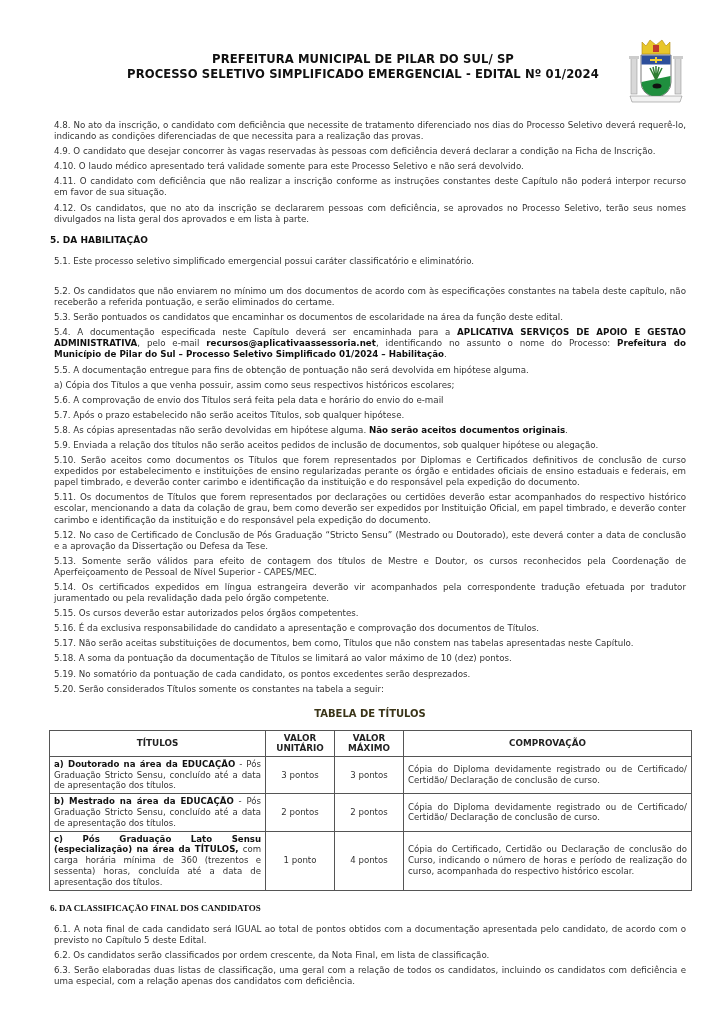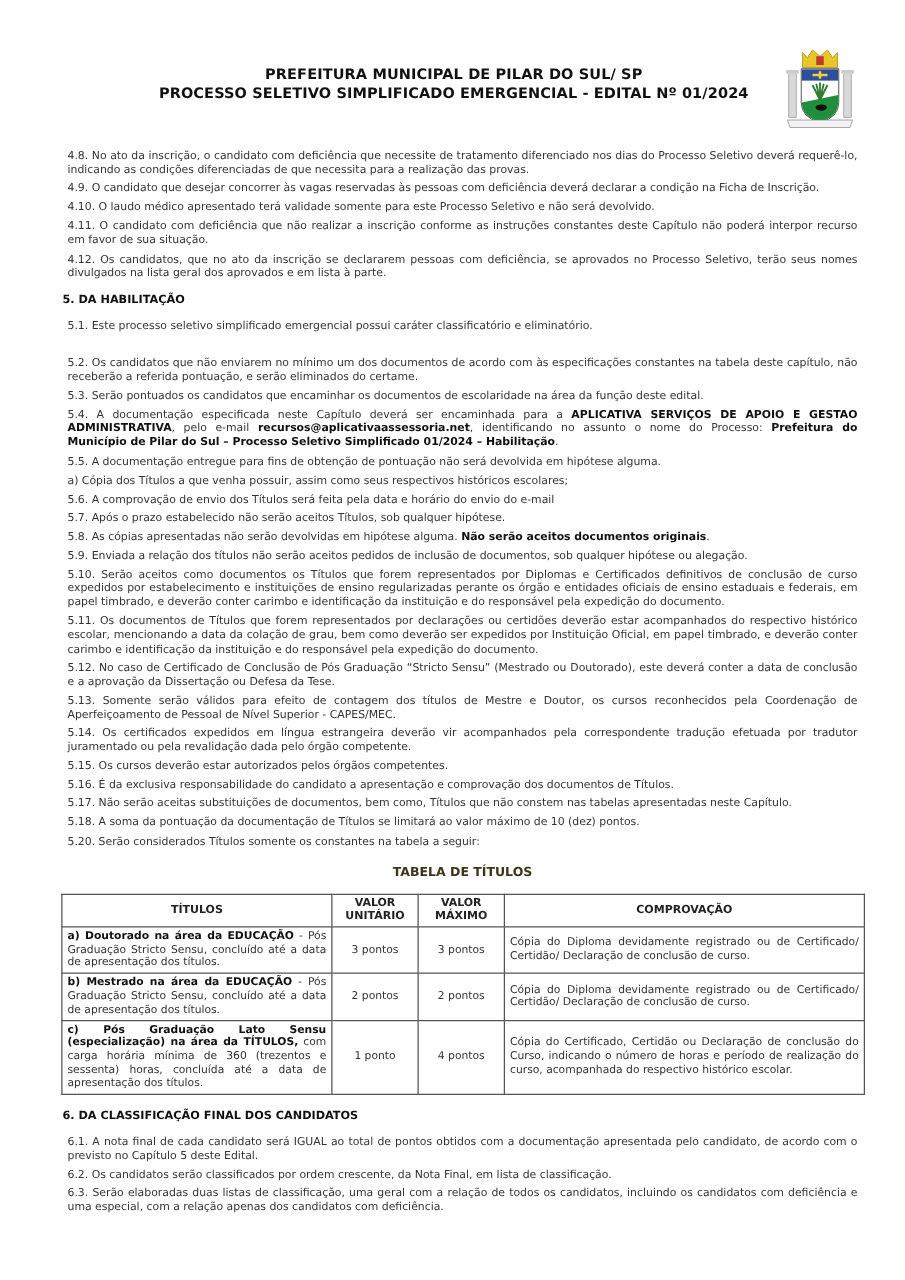--- a/index.html
+++ b/index.html
@@ -76,20 +76,21 @@
     <p>5.9. Enviada a relação dos títulos não serão aceitos pedidos de inclusão de documentos, sob qualquer hipótese ou alegação.</p>
     <p>5.10. Serão aceitos como documentos os Títulos que forem representados por Diplomas e Certificados definitivos de conclusão de curso expedidos por estabelecimento e instituições de ensino regularizadas perante os órgão e entidades oficiais de ensino estaduais e federais, em papel timbrado, e deverão conter carimbo e identificação da instituição e do responsável pela expedição do documento.</p>
     <p>5.11. Os documentos de Títulos que forem representados por declarações ou certidões deverão estar acompanhados do respectivo histórico escolar, mencionando a data da colação de grau, bem como deverão ser expedidos por Instituição Oficial, em papel timbrado, e deverão conter carimbo e identificação da instituição e do responsável pela expedição do documento.</p>
     <p>5.12. No caso de Certificado de Conclusão de Pós Graduação “Stricto Sensu” (Mestrado ou Doutorado), este deverá conter a data de conclusão e a aprovação da Dissertação ou Defesa da Tese.</p>
     <p>5.13. Somente serão válidos para efeito de contagem dos títulos de Mestre e Doutor, os cursos reconhecidos pela Coordenação de Aperfeiçoamento de Pessoal de Nível Superior - CAPES/MEC.</p>
     <p>5.14. Os certificados expedidos em língua estrangeira deverão vir acompanhados pela correspondente tradução efetuada por tradutor juramentado ou pela revalidação dada pelo órgão competente.</p>
     <p>5.15. Os cursos deverão estar autorizados pelos órgãos competentes.</p>
     <p>5.16. É da exclusiva responsabilidade do candidato a apresentação e comprovação dos documentos de Títulos.</p>
     <p>5.17. Não serão aceitas substituições de documentos, bem como, Títulos que não constem nas tabelas apresentadas neste Capítulo.</p>
     <p>5.18. A soma da pontuação da documentação de Títulos se limitará ao valor máximo de 10 (dez) pontos.</p>
+    <p>5.19. No somatório da pontuação de cada candidato, os pontos excedentes serão desprezados.</p>
     <p>5.20. Serão considerados Títulos somente os constantes na tabela a seguir:</p>
 
     <p class="table-title">TABELA DE TÍTULOS</p>
     <table>
       <thead>
         <tr>
           <th class="col1">TÍTULOS</th>
           <th class="col2">VALOR UNITÁRIO</th>
           <th class="col3">VALOR MÁXIMO</th>
           <th>COMPROVAÇÃO</th>
@@ -110,18 +111,18 @@
         </tr>
         <tr>
           <td class="just"><b>c) Pós Graduação Lato Sensu (especialização) na área da TÍTULOS,</b><span> com carga horária mínima de 360 (trezentos e sessenta) horas, concluída até a data de apresentação dos títulos.</span></td>
           <td class="center">1 ponto</td>
           <td class="center">4 pontos</td>
           <td class="just">Cópia do Certificado, Certidão ou Declaração de conclusão do Curso, indicando o número de horas e período de realização do curso, acompanhada do respectivo histórico escolar.</td>
         </tr>
       </tbody>
     </table>
 
-    <p class="sec-title" style="margin-top:12px !important;">6. DA CLASSIFICAÇÃO FINAL DOS CANDIDATOS</p>
+    <p class="sec-title" style="margin-top:12px !important;font-family:Liberation Serif, serif;">6. DA CLASSIFICAÇÃO FINAL DOS CANDIDATOS</p>
     <p>6.1. A nota final de cada candidato será IGUAL ao total de pontos obtidos com a documentação apresentada pelo candidato, de acordo com o previsto no Capítulo 5 deste Edital.</p>
     <p>6.2. Os candidatos serão classificados por ordem crescente, da Nota Final, em lista de classificação.</p>
     <p>6.3. Serão elaboradas duas listas de classificação, uma geral com a relação de todos os candidatos, incluindo os candidatos com deficiência e uma especial, com a relação apenas dos candidatos com deficiência.</p>
   </div>
 </div>
 
 </body></html>

